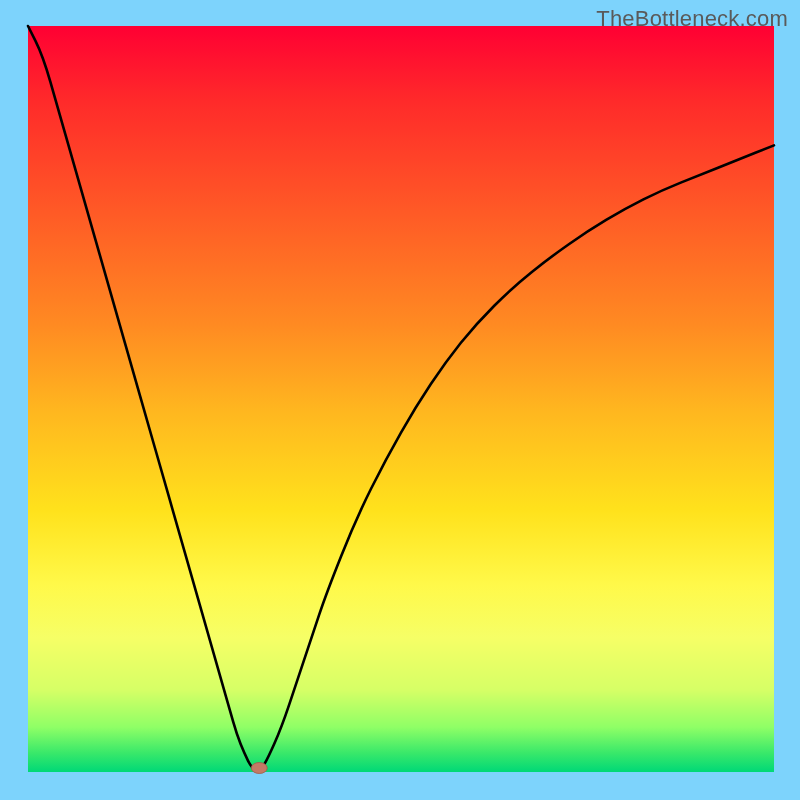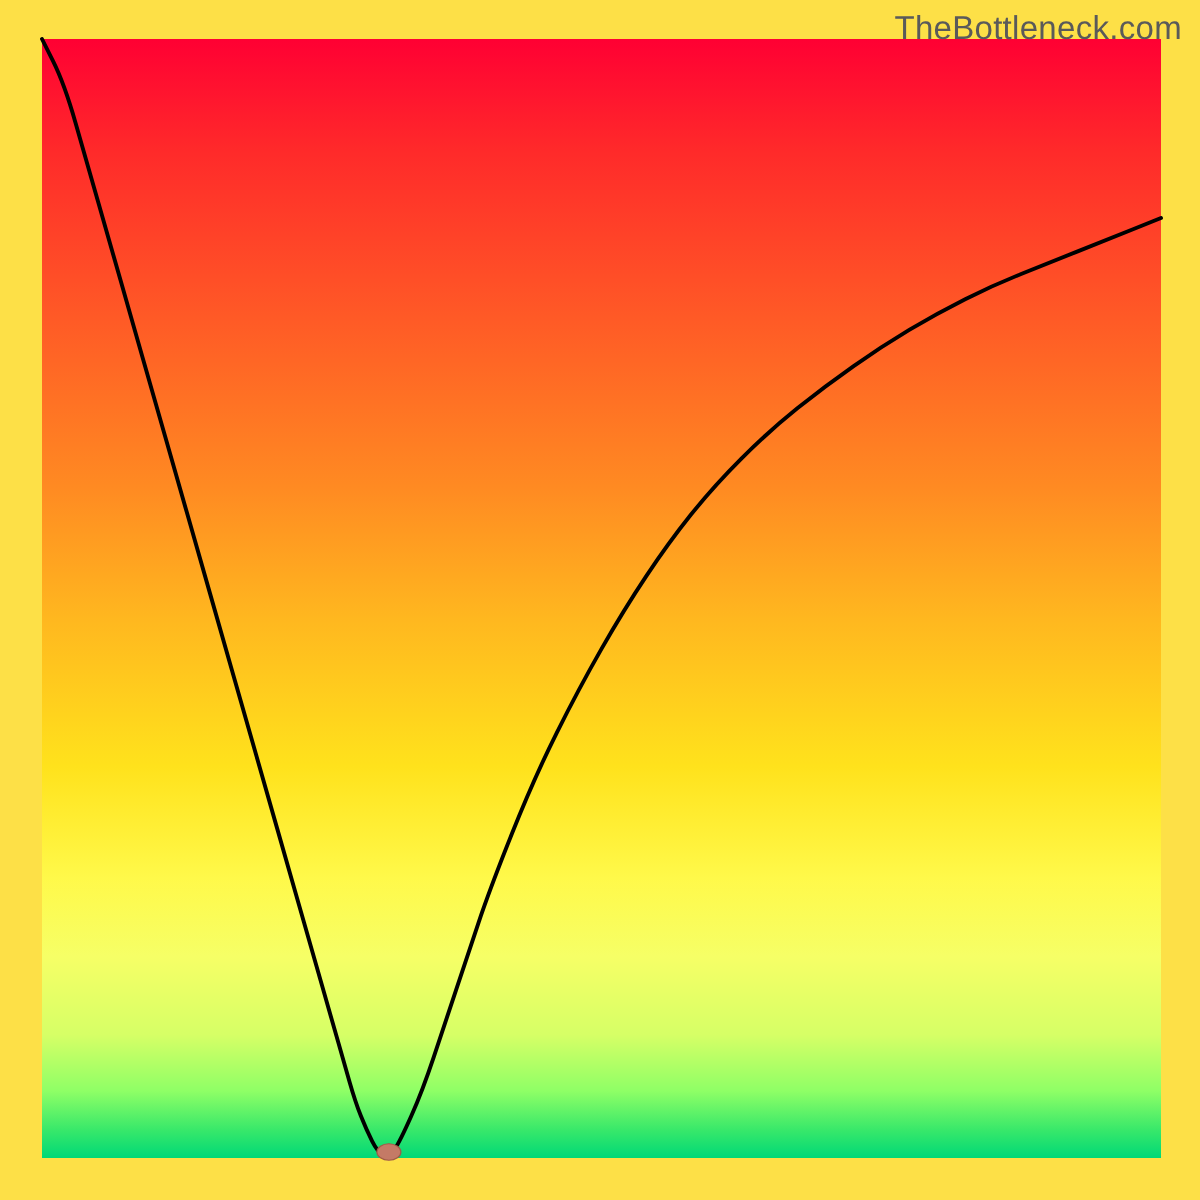--- a/index.html
+++ b/index.html
@@ -8,21 +8,21 @@
     width: 800px;
     height: 800px;
     overflow: hidden;
     background: #000;
     font-family: Arial, Helvetica, sans-serif;
   }
   .chart-frame {
     position: relative;
     width: 800px;
     height: 800px;
-    background: #fde047;
+    background: #7dd3fc;
   }
   .plot-area {
     position: absolute;
     left: 28px;
     top: 26px;
     width: 746px;
     height: 746px;
     
     background: linear-gradient(
       to bottom,

